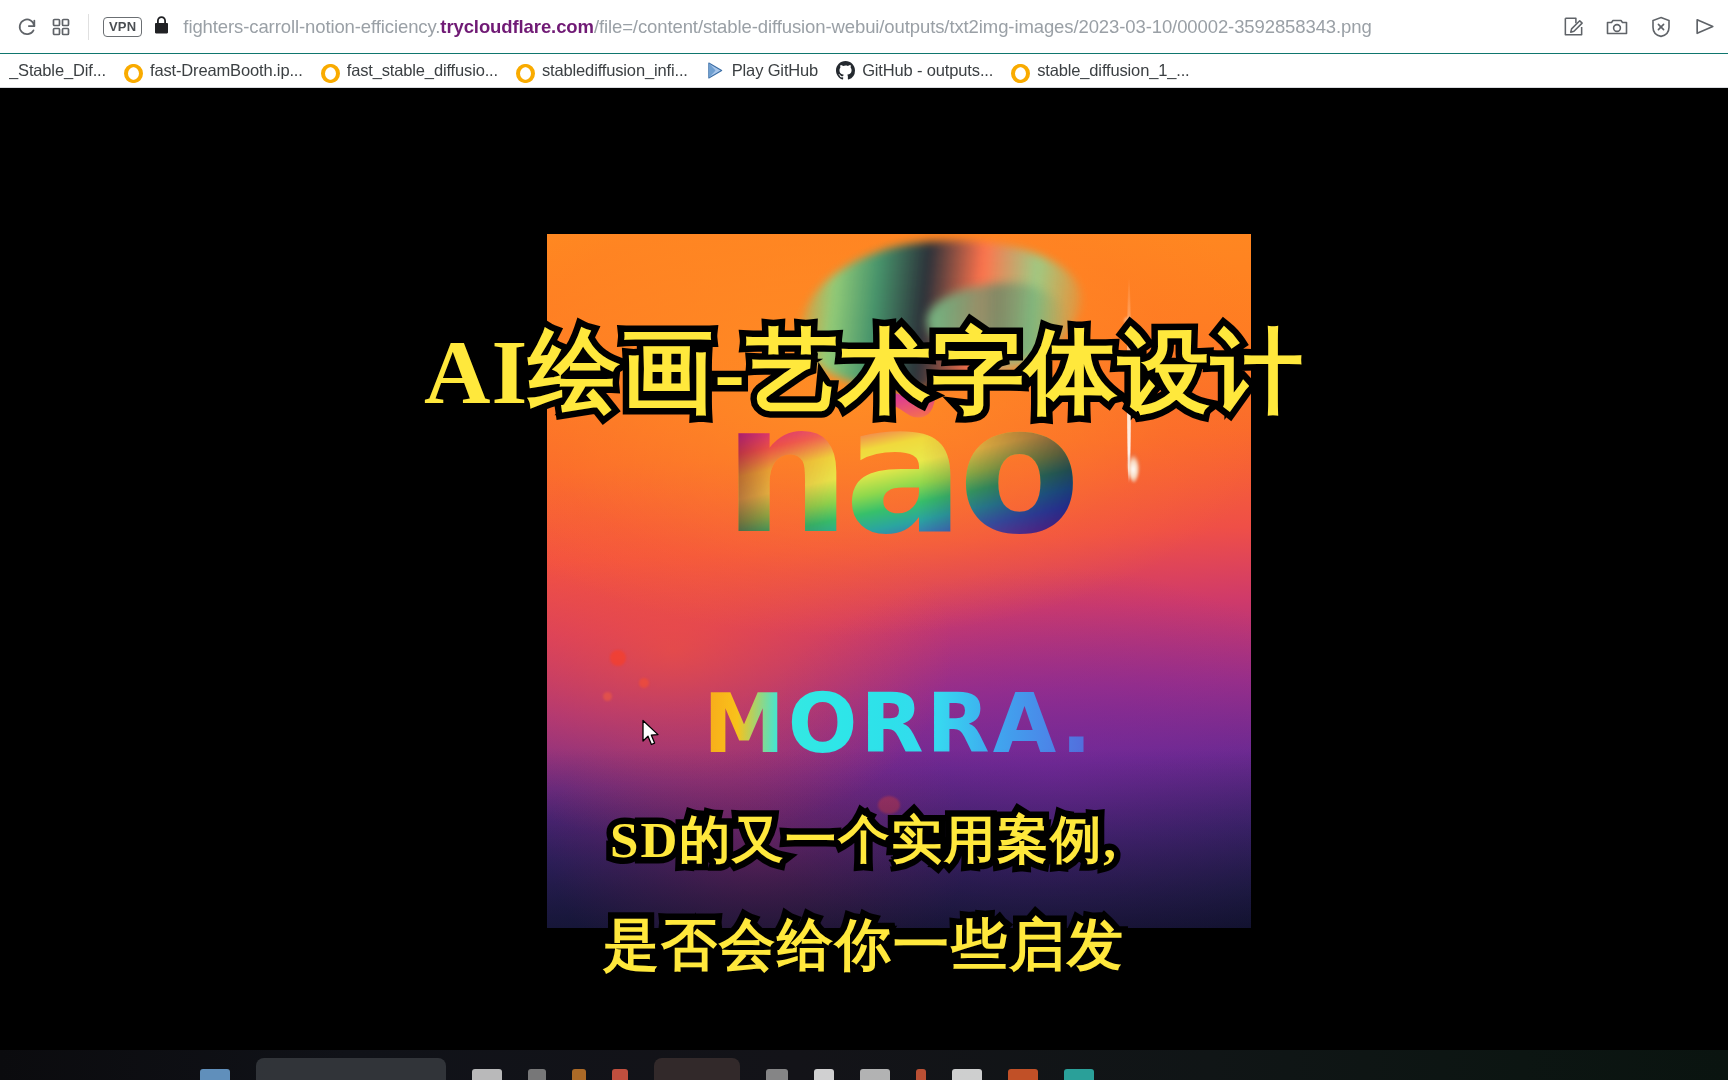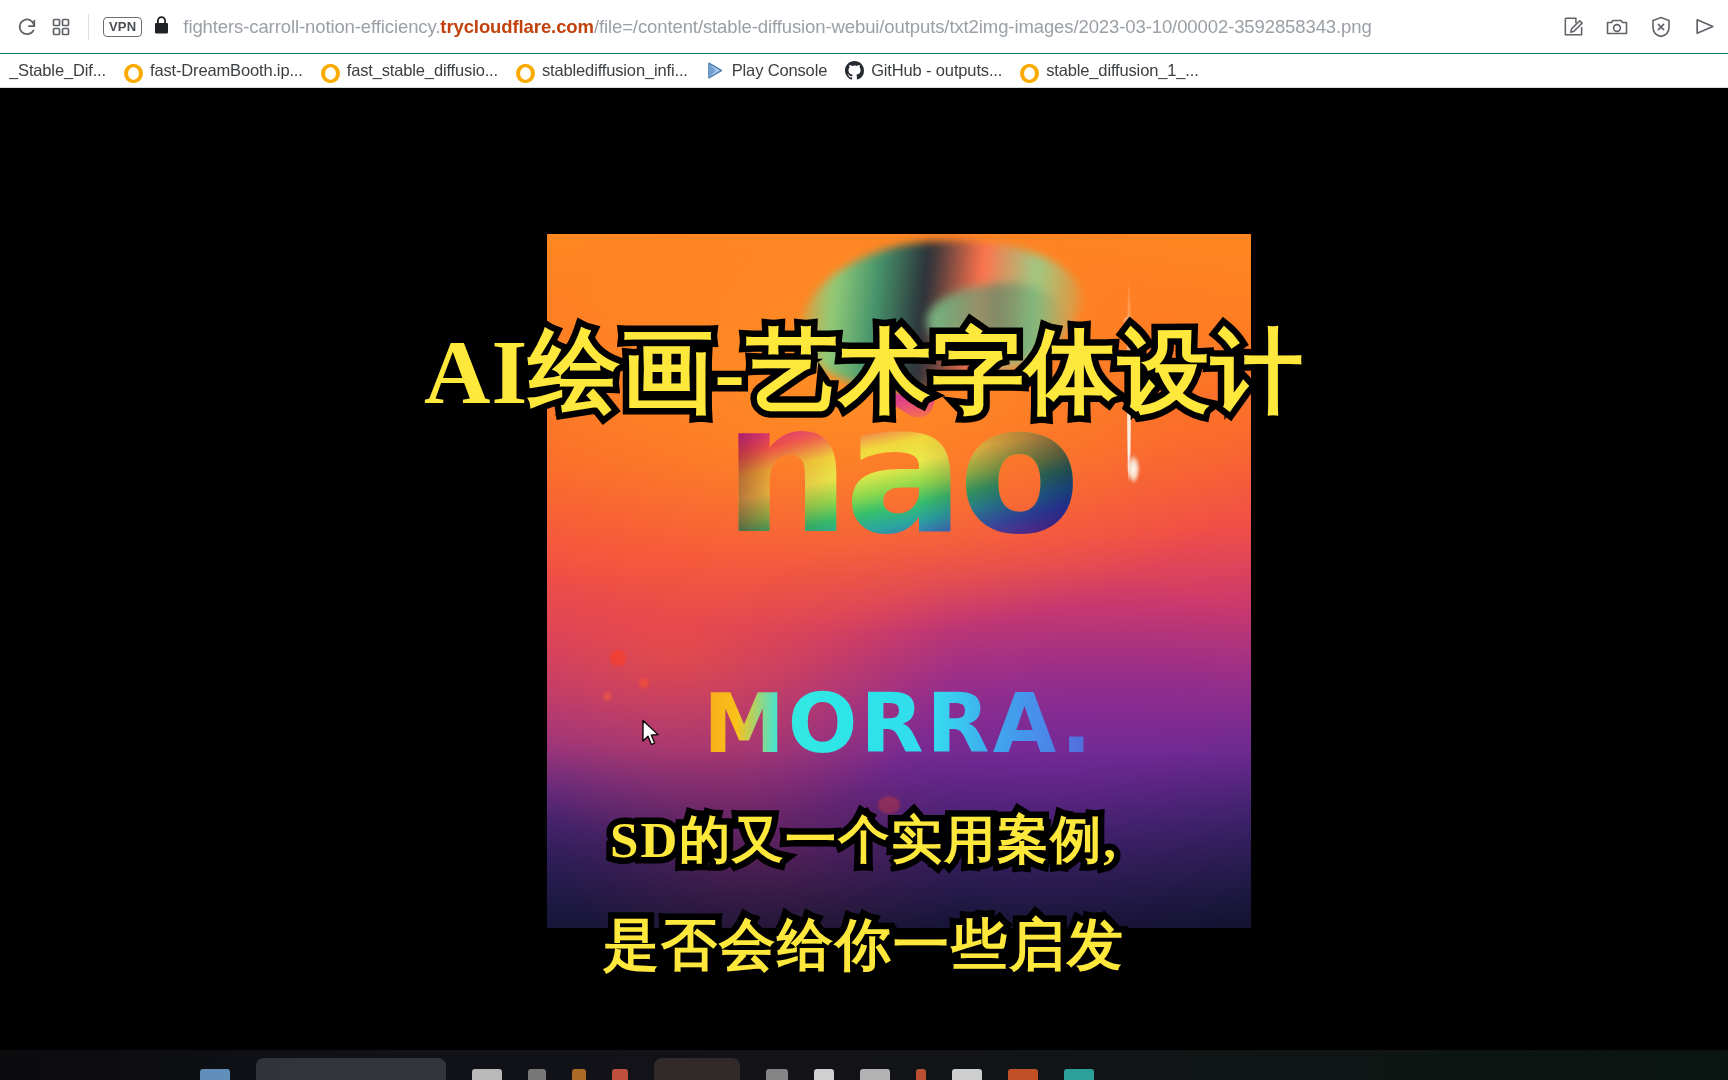--- a/index.html
+++ b/index.html
@@ -76,21 +76,21 @@
 
   .url-text {
     font-size: 18.5px;
     color: #9aa0a6;
     white-space: nowrap;
     overflow: hidden;
     text-overflow: clip;
     letter-spacing: -0.1px;
     margin-left: 4px;
   }
-  .url-text .host-strong { color: #c2410c; font-weight: 700; }
+  .url-text .host-strong { color: #701a75; font-weight: 700; }
 
   .toolbar-right {
     display: flex;
     align-items: center;
     gap: 18px;
     flex: 0 0 auto;
     padding-left: 16px;
     color: #5f6368;
   }
   .toolbar-right .ico {
@@ -499,21 +499,21 @@
         <span class="bm-label">stablediffusion_infi...</span>
       </div>
 
       <div class="bm">
         <span class="bm-fav">
           <svg width="19" height="19" viewBox="0 0 20 20">
             <path d="M3 2.2 L16.5 10 L3 17.8 Z" fill="#a7c5ea" stroke="#3b6ea5" stroke-width="1.2" stroke-linejoin="round"></path>
             <path d="M3 2.2 L3 17.8 L10 10 Z" fill="#6f9fd0"></path>
           </svg>
         </span>
-        <span class="bm-label">Play Console</span>
+        <span class="bm-label">Play GitHub</span>
       </div>
 
       <div class="bm">
         <span class="bm-fav">
           <svg width="19" height="19" viewBox="0 0 16 16" fill="#24292f">
             <path d="M8 0C3.58 0 0 3.58 0 8c0 3.54 2.29 6.53 5.47 7.59.4.07.55-.17.55-.38 0-.19-.01-.82-.01-1.49-2.01.37-2.53-.49-2.69-.94-.09-.23-.48-.94-.82-1.13-.28-.15-.68-.52-.01-.53.63-.01 1.08.58 1.23.82.72 1.21 1.87.87 2.33.66.07-.52.28-.87.51-1.07-1.78-.2-3.64-.89-3.64-3.95 0-.87.31-1.59.82-2.15-.08-.2-.36-1.02.08-2.12 0 0 .67-.21 2.2.82a7.4 7.4 0 0 1 2-.27c.68 0 1.36.09 2 .27 1.53-1.04 2.2-.82 2.2-.82.44 1.1.16 1.92.08 2.12.51.56.82 1.27.82 2.15 0 3.07-1.87 3.75-3.65 3.95.29.25.54.73.54 1.48 0 1.07-.01 1.93-.01 2.2 0 .21.15.46.55.38A8.01 8.01 0 0 0 16 8c0-4.42-3.58-8-8-8z"></path>
           </svg>
         </span>
         <span class="bm-label">GitHub - outputs...</span>
       </div>

